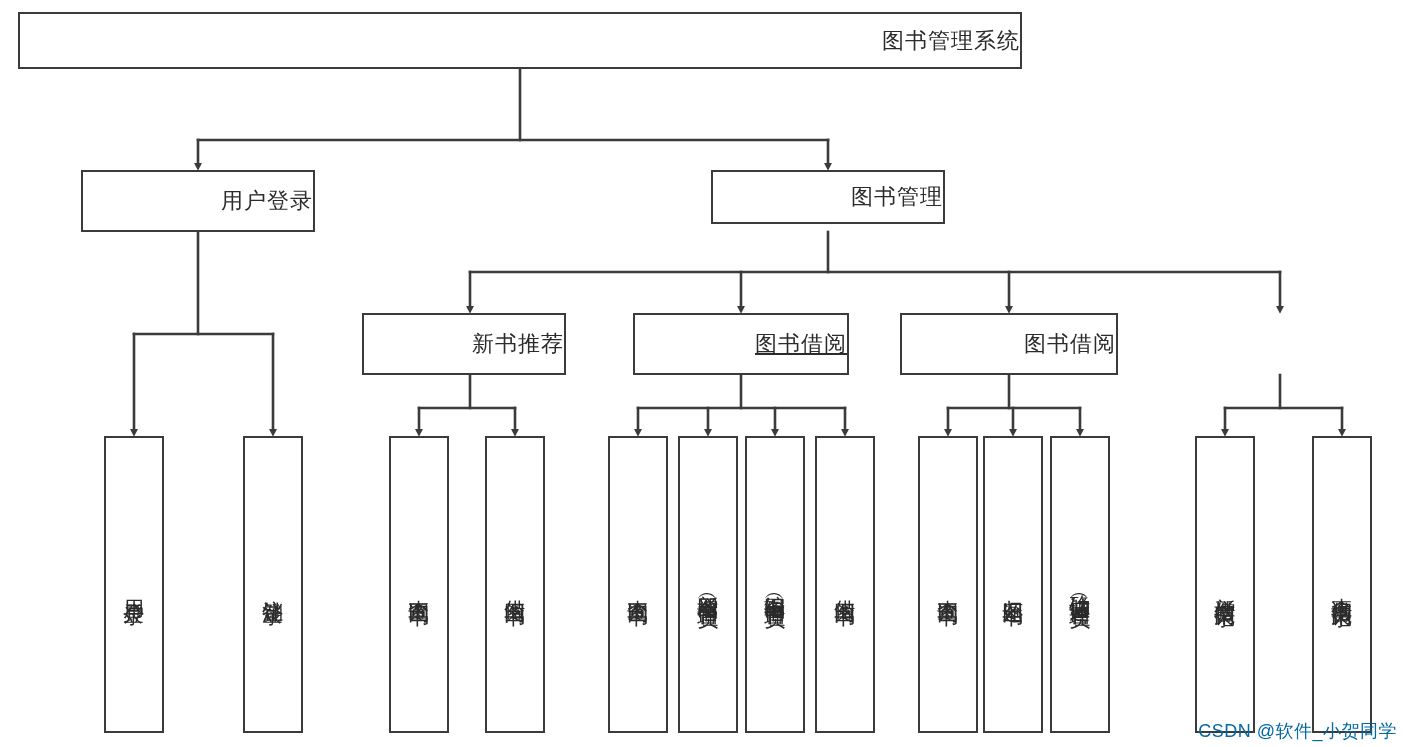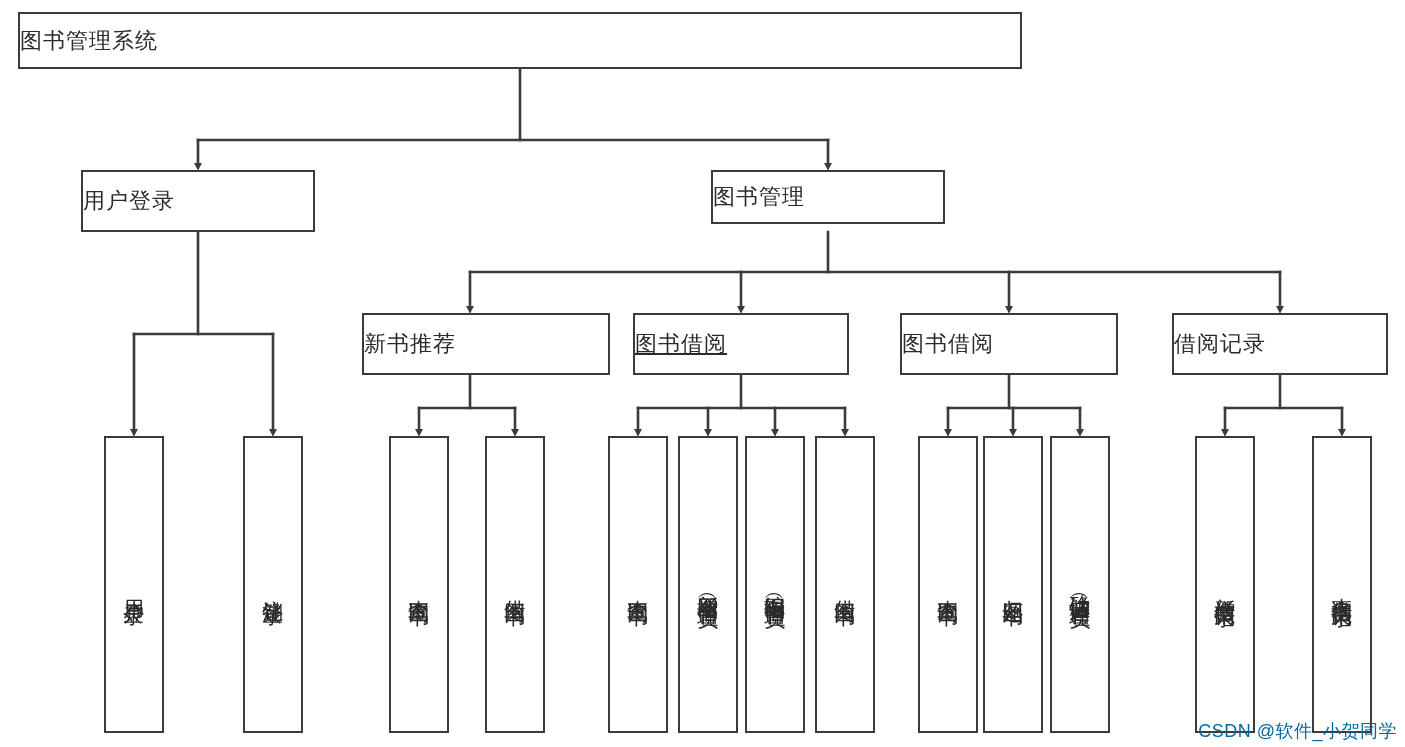--- a/index.html
+++ b/index.html
@@ -13,21 +13,21 @@
     overflow:hidden;
   }
   #edges{position:absolute;left:0;top:0;width:1405px;height:747px;}
   .node{
     position:absolute;
     box-sizing:border-box;
     background:#ffffff;
     border:2.5px solid #3b3b3b;
     display:flex;
     align-items:center;
-    justify-content:flex-start;
+    justify-content:flex-end;
     color:#2b2b2b;
     z-index:3;
   }
   .node .lbl{
     display:block;
     text-align:center;
     line-height:1.18;
     white-space:nowrap;
   }
   .node.h .lbl{font-size:22px;letter-spacing:1px;}
@@ -118,31 +118,28 @@
     <span class="lbl">图书管理系统</span>
   </div>
 
   <div class="node h" style="left:81px;top:170px;width:234px;height:62px;">
     <span class="lbl">用户登录</span>
   </div>
   <div class="node h" style="left:711px;top:170px;width:234px;height:54px;">
     <span class="lbl">图书管理</span>
   </div>
 
-  <div class="node h" style="left:362px;top:313px;width:248px;height:62px;">
+  <div class="node h" style="left:362px;top:313px;width:204px;height:62px;">
     <span class="lbl">新书推荐</span>
   </div>
   <div class="node h" style="left:633px;top:313px;width:216px;height:62px;text-decoration:underline;">
     <span class="lbl">图书借阅</span>
   </div>
   <div class="node h" style="left:900px;top:313px;width:218px;height:62px;">
     <span class="lbl">图书借阅</span>
-  </div>
-  <div class="node h" style="left:1172px;top:313px;width:216px;height:62px;">
-    <span class="lbl">借阅记录</span>
   </div>
 
   <div class="node leaf" style="left:104px;top:436px;width:60px;height:297px;">
     <span class="lbl">用户登录</span>
   </div>
   <div class="node leaf" style="left:243px;top:436px;width:60px;height:297px;">
     <span class="lbl">注销登录</span>
   </div>
 
   <div class="node leaf" style="left:389px;top:436px;width:60px;height:297px;">

